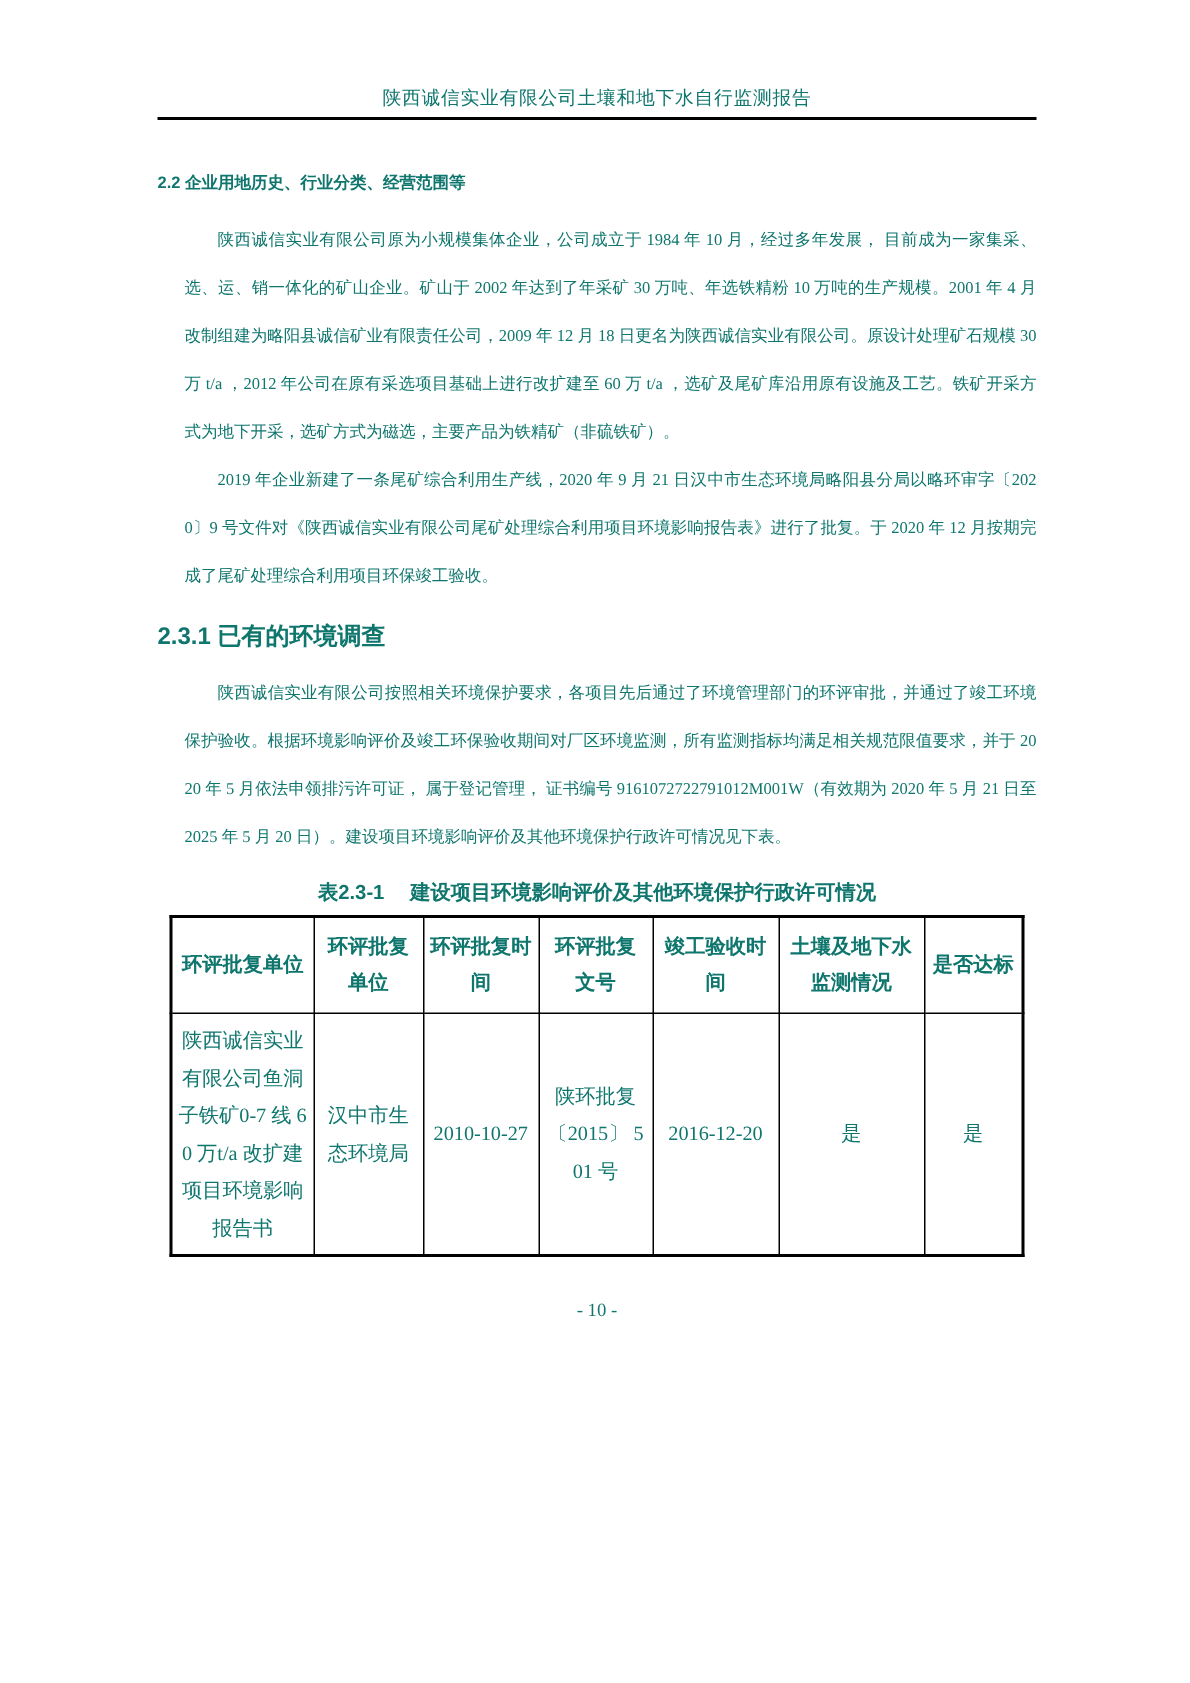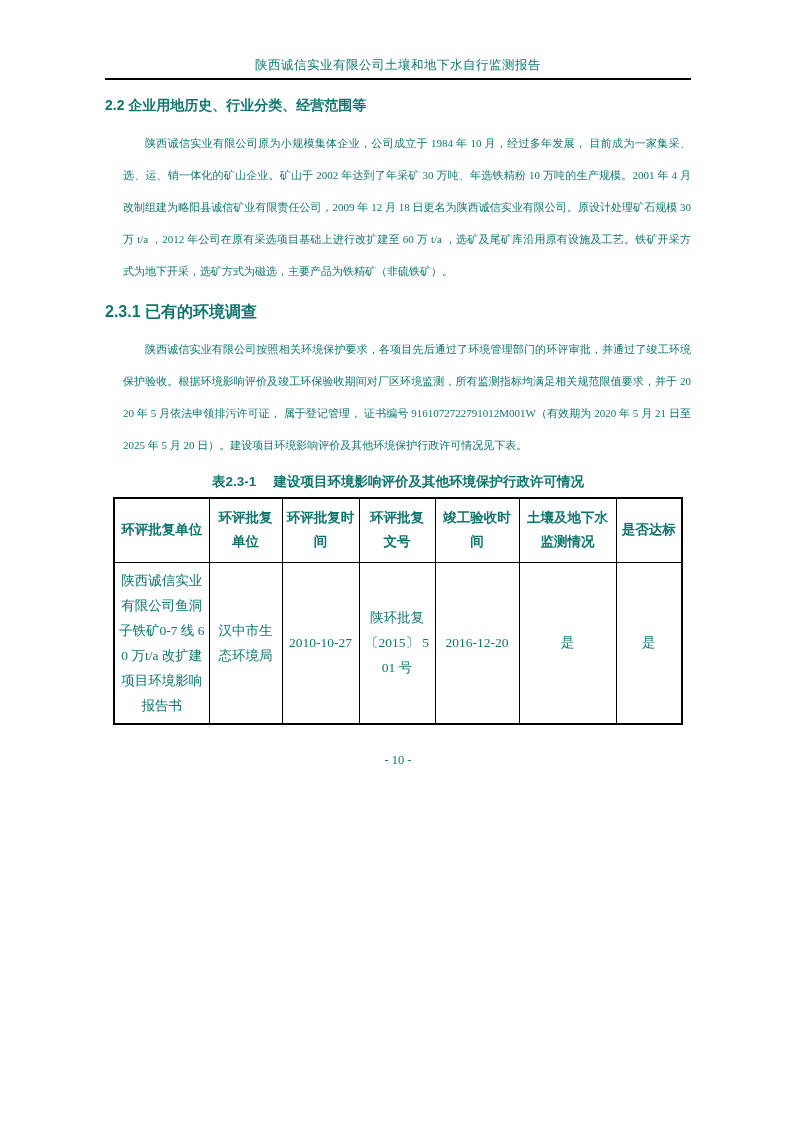--- a/index.html
+++ b/index.html
@@ -21,23 +21,23 @@
   }
   .page-header-text {
     text-align: center;
     font-size: 12.5px;
     line-height: 16px;
     letter-spacing: 0.5px;
   }
   h1.h-main {
     font-family: "Liberation Sans", sans-serif;
     font-weight: bold;
-    font-size: 14px;
+    font-size: 11px;
     line-height: 24px;
-    margin: 13px 0 0 0;
+    margin: 30px 0 0 0;
   }
   h2.h-sub {
     font-family: "Liberation Sans", sans-serif;
     font-weight: bold;
     font-size: 16px;
     line-height: 23px;
     margin: 13px 0 0 0;
   }
   p.body-p {
     font-size: 11px;
@@ -95,20 +95,21 @@
 <div class="page">
 
   <div class="page-header">
     <div class="page-header-text">陕西诚信实业有限公司土壤和地下水自行监测报告</div>
   </div>
 
   <h1 class="h-main">2.2 企业用地历史、行业分类、经营范围等</h1>
 
   <p class="body-p">陕西诚信实业有限公司原为小规模集体企业，公司成立于 1984 年 10 月，经过多年发展， 目前成为一家集采、选、运、销一体化的矿山企业。矿山于 2002 年达到了年采矿 30 万吨、年选铁精粉 10 万吨的生产规模。2001 年 4 月改制组建为略阳县诚信矿业有限责任公司，2009 年 12 月 18 日更名为陕西诚信实业有限公司。原设计处理矿石规模 30 万 t/a ，2012 年公司在原有采选项目基础上进行改扩建至 60 万 t/a ，选矿及尾矿库沿用原有设施及工艺。铁矿开采方式为地下开采，选矿方式为磁选，主要产品为铁精矿（非硫铁矿）。</p>
 
+  <p class="body-p cont">2019 年企业新建了一条尾矿综合利用生产线，2020 年 9 月 21 日汉中市生态环境局略阳县分局以略环审字〔2020〕9 号文件对《陕西诚信实业有限公司尾矿处理综合利用项目环境影响报告表》进行了批复。于 2020 年 12 月按期完成了尾矿处理综合利用项目环保竣工验收。</p>
 
 
   <h2 class="h-sub">2.3.1 已有的环境调查</h2>
 
   <p class="body-p">陕西诚信实业有限公司按照相关环境保护要求，各项目先后通过了环境管理部门的环评审批，并通过了竣工环境保护验收。根据环境影响评价及竣工环保验收期间对厂区环境监测，所有监测指标均满足相关规范限值要求，并于 2020 年 5 月依法申领排污许可证， 属于登记管理， 证书编号 9161072722791012M001W（有效期为 2020 年 5 月 21 日至 2025 年 5 月 20 日）。建设项目环境影响评价及其他环境保护行政许可情况见下表。</p>
 
   <div class="tbl-caption">表2.3-1　 建设项目环境影响评价及其他环境保护行政许可情况</div>
 
   <table class="doc-table">
     <colgroup>

